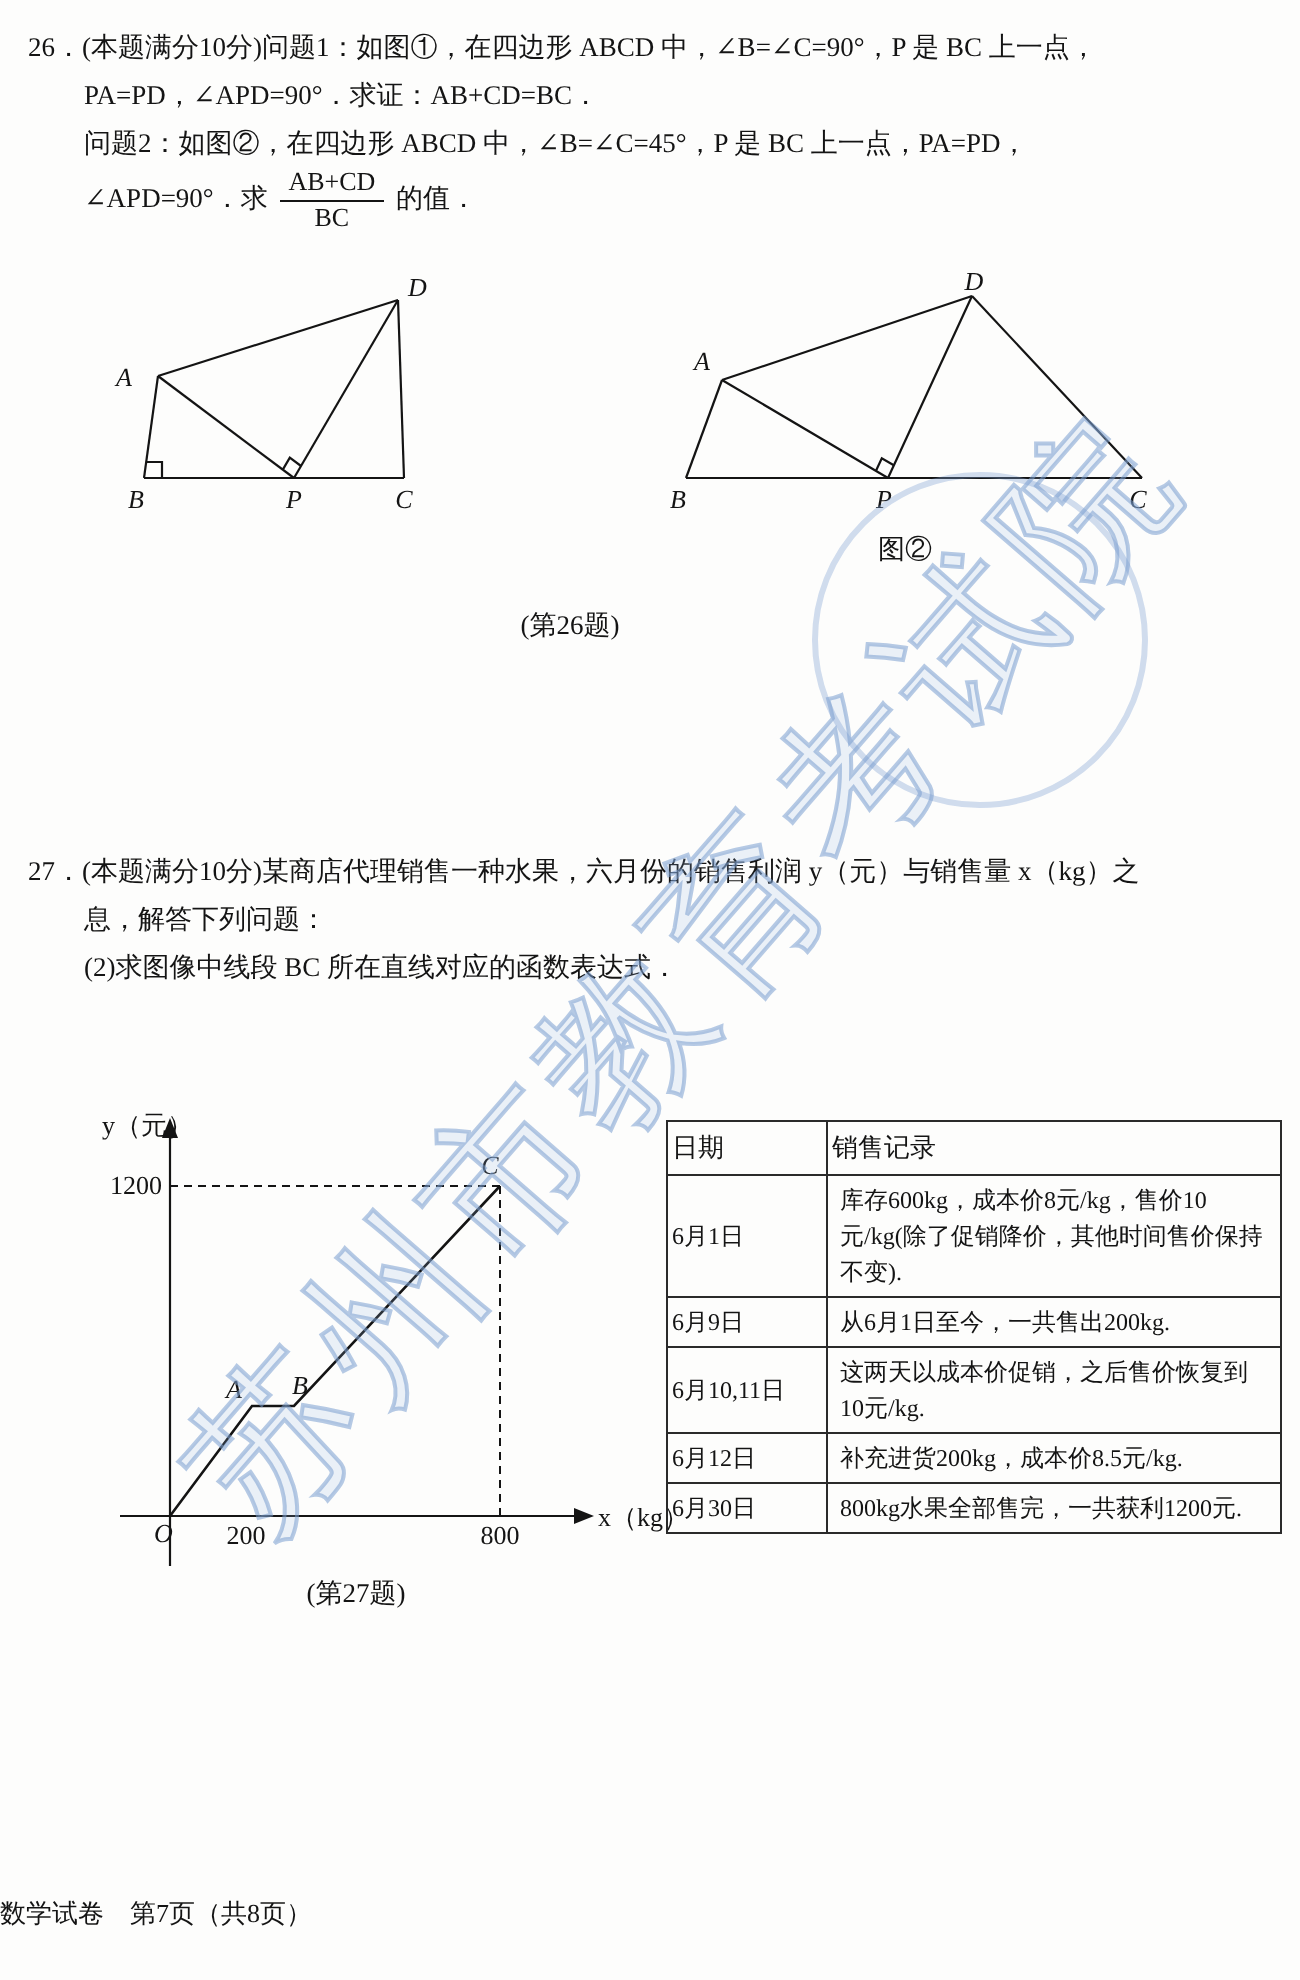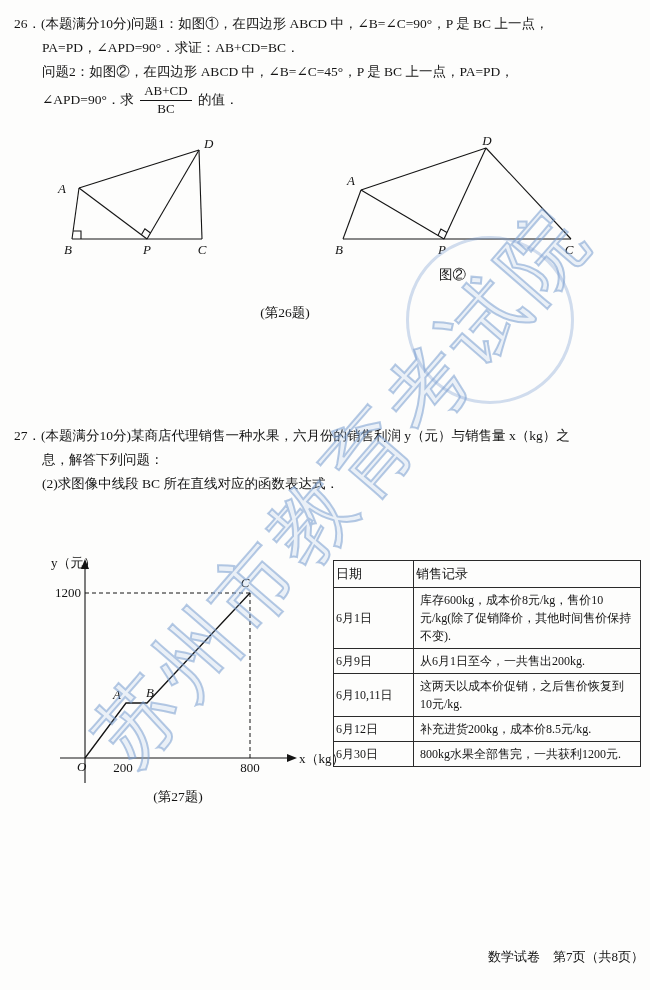--- a/index.html
+++ b/index.html
@@ -48,21 +48,21 @@
   table.sales {
     position:absolute; left:333px; top:560px; width:308px;
     border-collapse:collapse; font-size:12px; z-index:2;
     background:transparent;
   }
   table.sales th, table.sales td { border:1px solid #2a2a2a; }
   table.sales th { font-weight:normal; font-size:13px; padding:4px 2px; text-align:left; }
   td.date { width:80px; white-space:nowrap; padding:3px 2px; }
   td.record { padding:3px 6px; line-height:1.5; }
 
-  .footer { position:absolute; left:0; width:644px; top:948px; text-align:right; font-size:13px; z-index:2; }
+  .footer { position:absolute; left:0; width:644px; top:948px; text-align:left; font-size:13px; z-index:2; }
 </style>
 </head>
 <body>
 
 <div class="page">
 
   <div class="watermark">苏州市教育考试院</div>
   <div class="seal-circle"></div>
 
   <div class="qblock" style="left:14px; top:12px; width:630px;">

